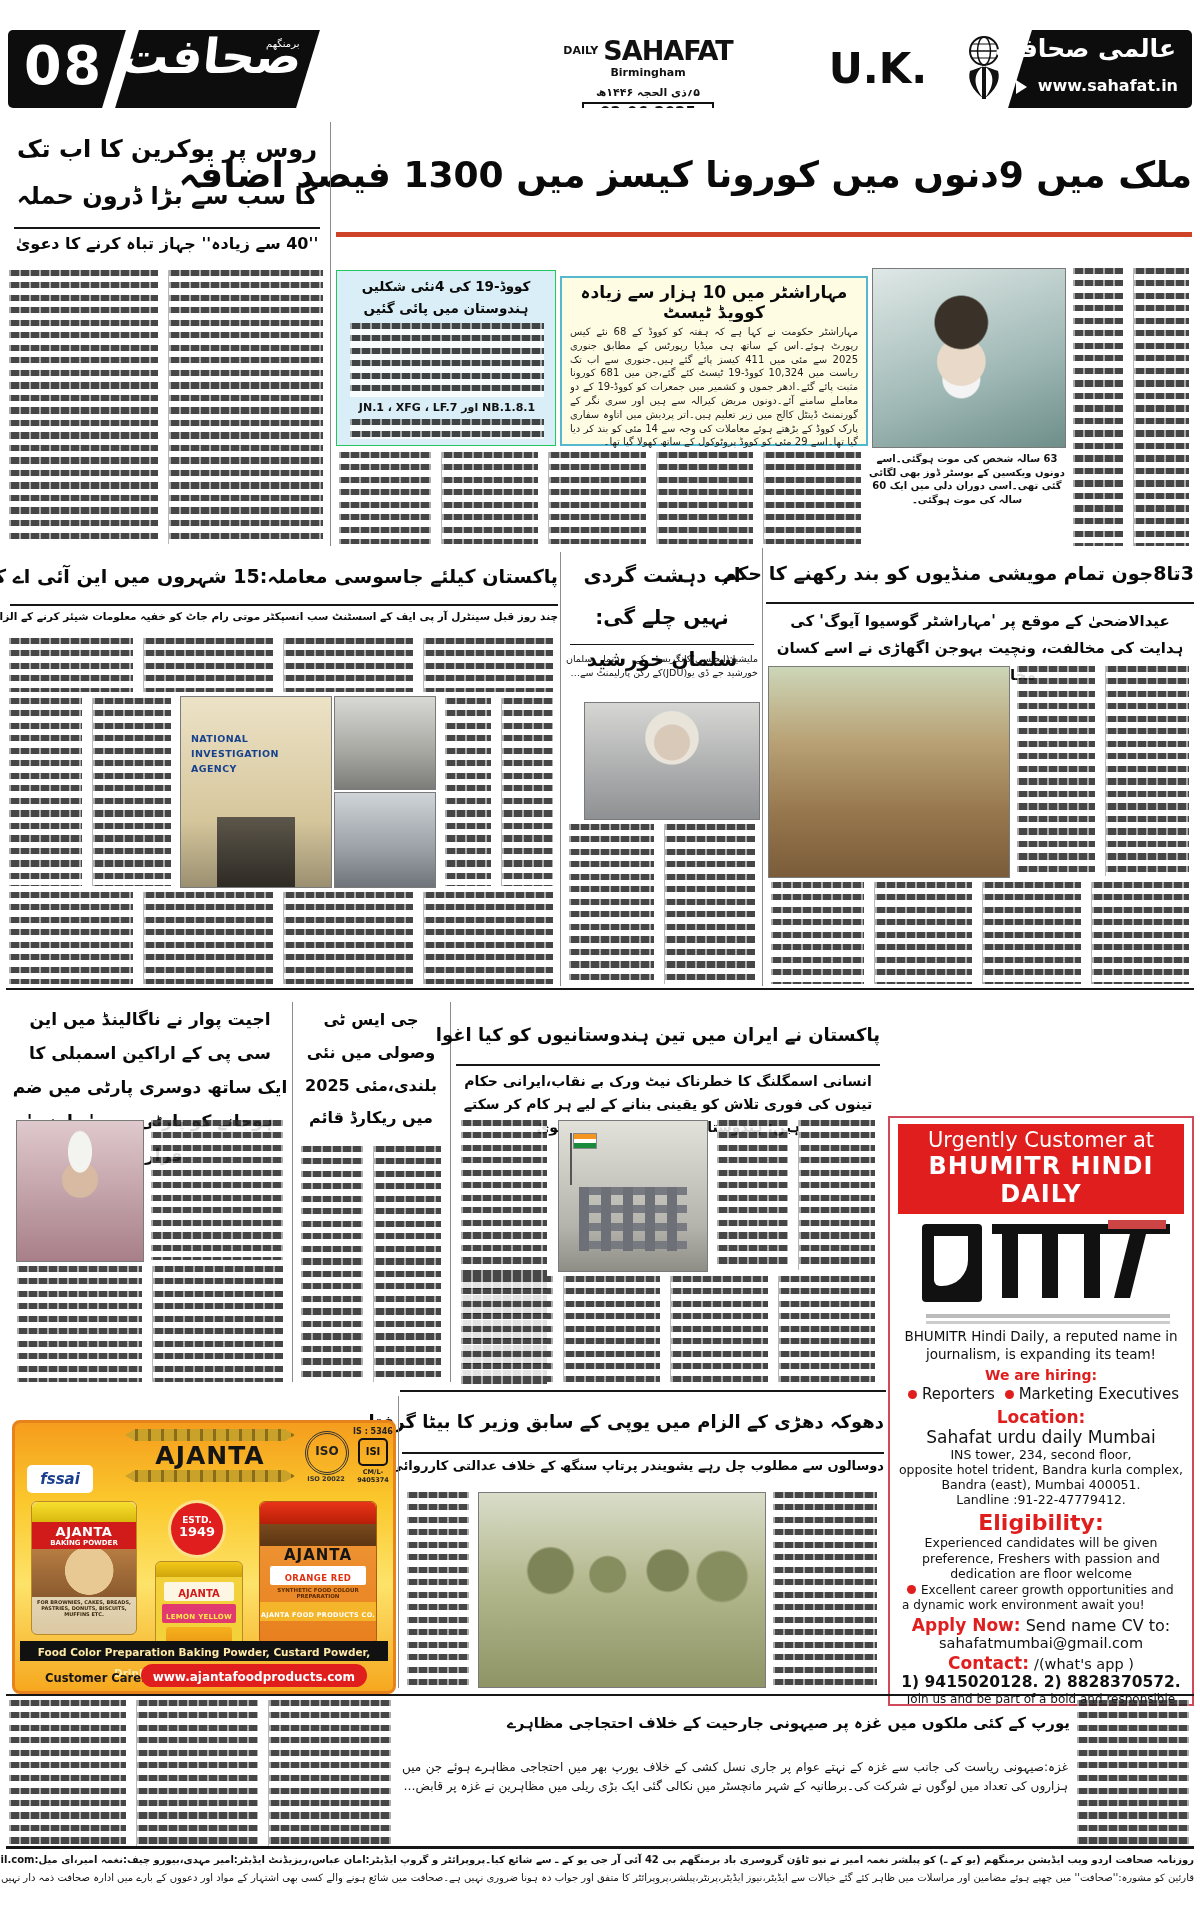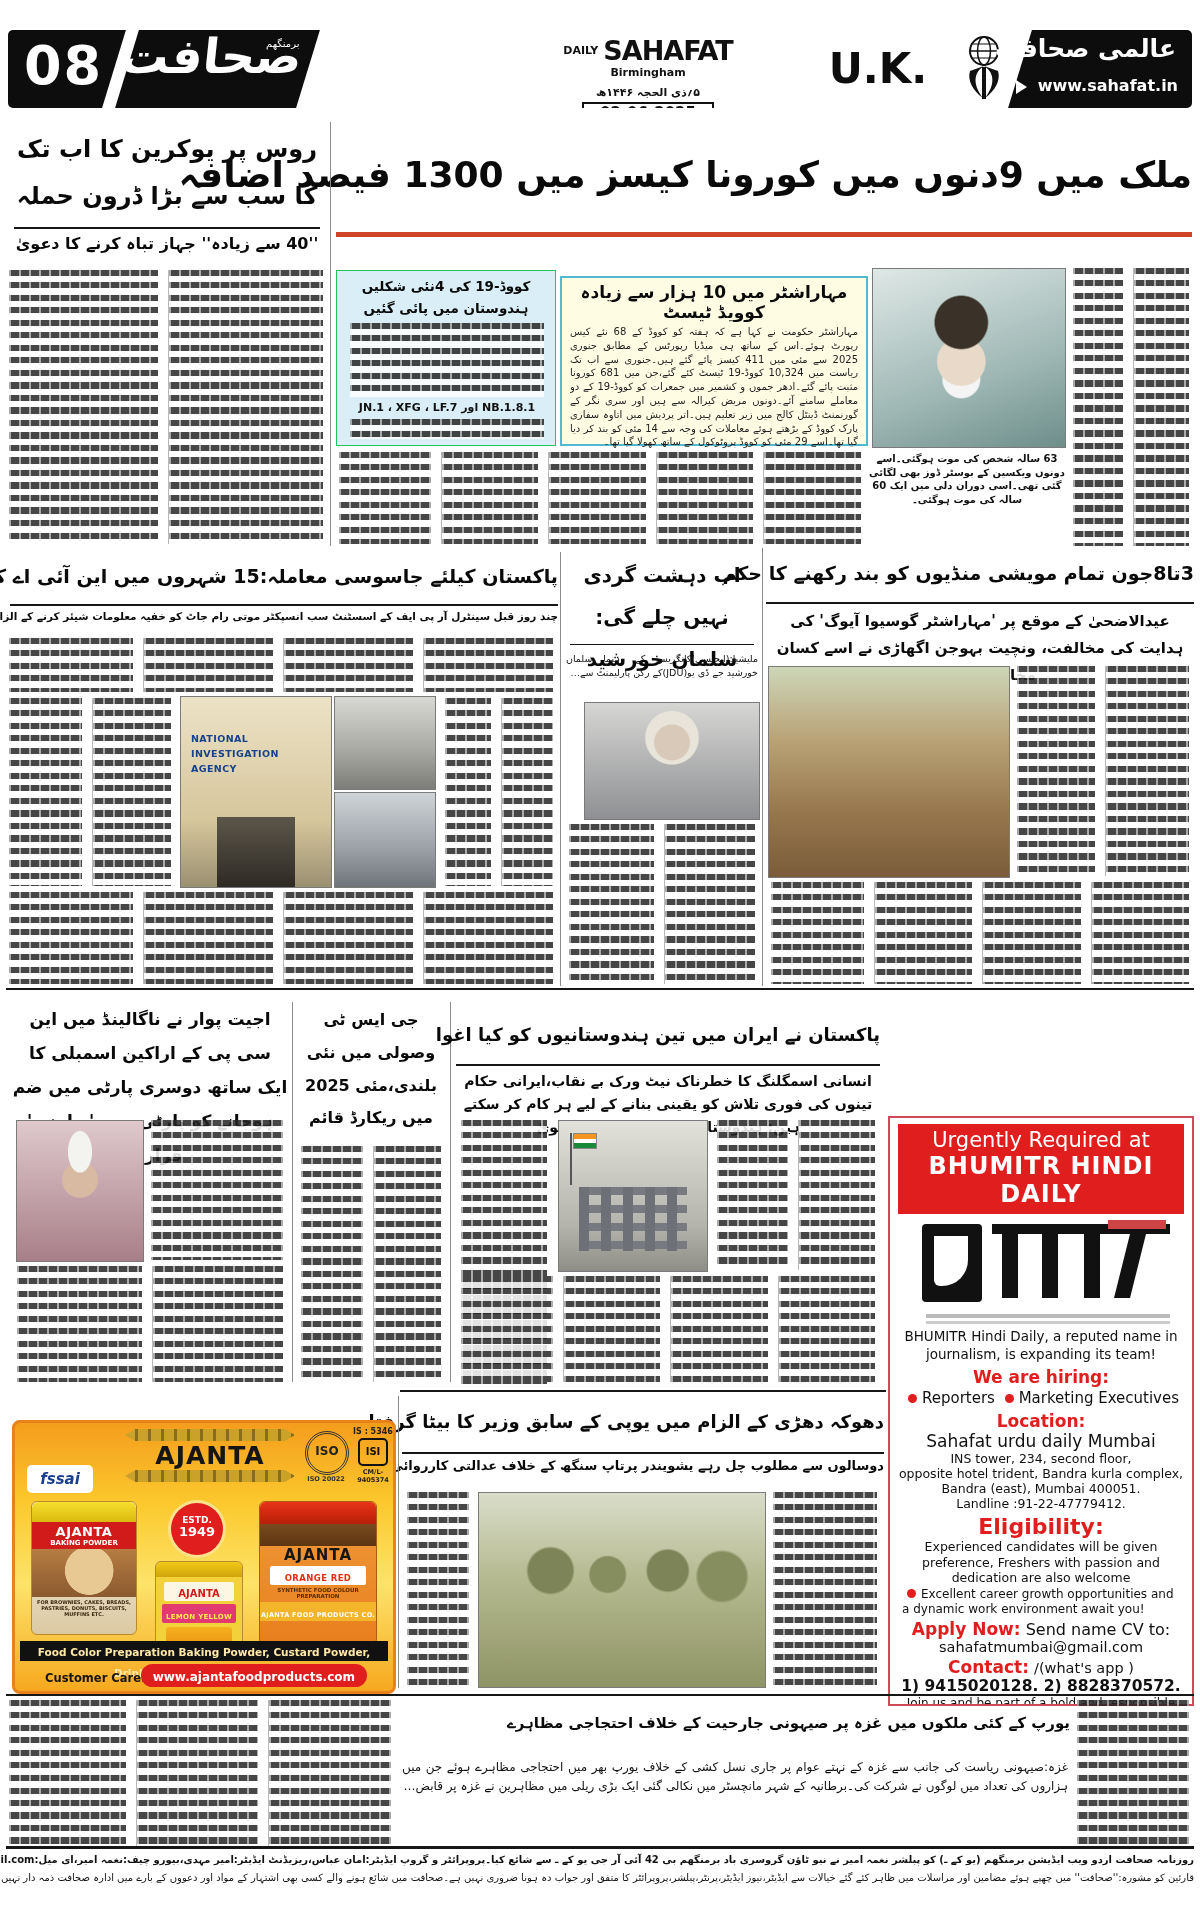--- a/index.html
+++ b/index.html
@@ -206,49 +206,49 @@
   </div>
   <div class="cols" style="left:456px;top:1276px;width:424px;height:106px;">
     <div class="c"></div>
       <div class="c"></div>
       <div class="c"></div>
       <div class="c"></div>
   </div>
 
   <div class="box" style="left:888px;top:1116px;width:306px;height:590px;border:2px solid #d04a5a;background:#fff;padding:6px 8px;text-align:center;overflow:hidden;">
     <div style="background:#e01e1e;color:#fff;padding:4px 0 6px;">
-      <div style="font-size:21px;">Urgently Required at</div>
+      <div style="font-size:21px;">Urgently Customer at</div>
       <div style="font-size:24px;font-weight:900;letter-spacing:1px;">BHUMITR HINDI DAILY</div>
     </div>
     <div style="position:relative;height:104px;margin:6px 18px 2px;">
       <div style="position:absolute;left:6px;top:4px;width:60px;height:78px;background:#111;border-radius:4px;"></div>
       <div style="position:absolute;left:18px;top:16px;width:34px;height:50px;background:#fff;border-radius:0 0 26px 6px;"></div>
       <div style="position:absolute;left:76px;top:4px;width:178px;height:10px;background:#111;"></div>
       <div style="position:absolute;left:86px;top:14px;width:16px;height:64px;background:#111;"></div>
       <div style="position:absolute;left:126px;top:14px;width:16px;height:64px;background:#111;"></div>
       <div style="position:absolute;left:168px;top:14px;width:16px;height:64px;background:#111;"></div>
       <div style="position:absolute;left:206px;top:14px;width:16px;height:64px;background:#111;transform:skewX(-14deg);"></div>
       <div style="position:absolute;right:0px;top:0px;width:58px;height:9px;background:#c44;"></div>
       <div style="position:absolute;left:10px;bottom:6px;width:244px;height:4px;background:#bbb;"></div>
       <div style="position:absolute;left:10px;bottom:0px;width:244px;height:3px;background:#ccc;"></div>
     </div>
     <div style="font-size:13.5px;line-height:1.3;margin:4px 2px;">BHUMITR Hindi Daily, a reputed name in journalism, is expanding its team!</div>
-    <div class="rtx" style="font-size:17px;margin-top:2px;">We are hiring:</div>
+    <div class="rtx" style="font-size:14px;margin-top:2px;">We are hiring:</div>
     <div style="font-size:15px;margin-top:2px;">
       <span class="dot"></span><span>Reporters</span>
       <span class="dot"></span><span>Marketing Executives</span>
     </div>
     <div class="rtx" style="font-size:17px;margin-top:4px;">Location:</div>
     <div style="font-size:17px;">Sahafat urdu daily Mumbai</div>
     <div style="font-size:12.5px;">INS  tower, 234, second floor,</div>
     <div style="font-size:12.5px;">opposite hotel trident, Bandra kurla complex,</div>
     <div style="font-size:12.5px;">Bandra (east), Mumbai 400051.</div>
     <div style="font-size:12.5px;">Landline :91-22-47779412.</div>
     <div class="rtx" style="font-size:22px;margin-top:3px;">Eligibility:</div>
-    <div style="font-size:12.5px;line-height:1.25;">Experienced candidates will be given preference, Freshers with passion and dedication are also welcome</div>
+    <div style="font-size:12.5px;line-height:1.25;">Experienced candidates will be given preference, Freshers with passion and dedication are floor welcome</div>
     <div style="font-size:12px;line-height:1.25;text-align:left;margin:1px 4px;">
       <span class="dot"></span><span>Excellent career growth opportunities and a dynamic work environment await you!</span>
     </div>
     <div style="margin-top:2px;">
       <span class="rtx" style="font-size:17px;">Apply Now:</span>
       <span style="font-size:16px;">Send name CV to:</span>
     </div>
     <div style="font-size:14.5px;">sahafatmumbai@gmail.com</div>
     <div style="margin-top:2px;">
       <span class="rtx" style="font-size:17px;">Contact:</span>

